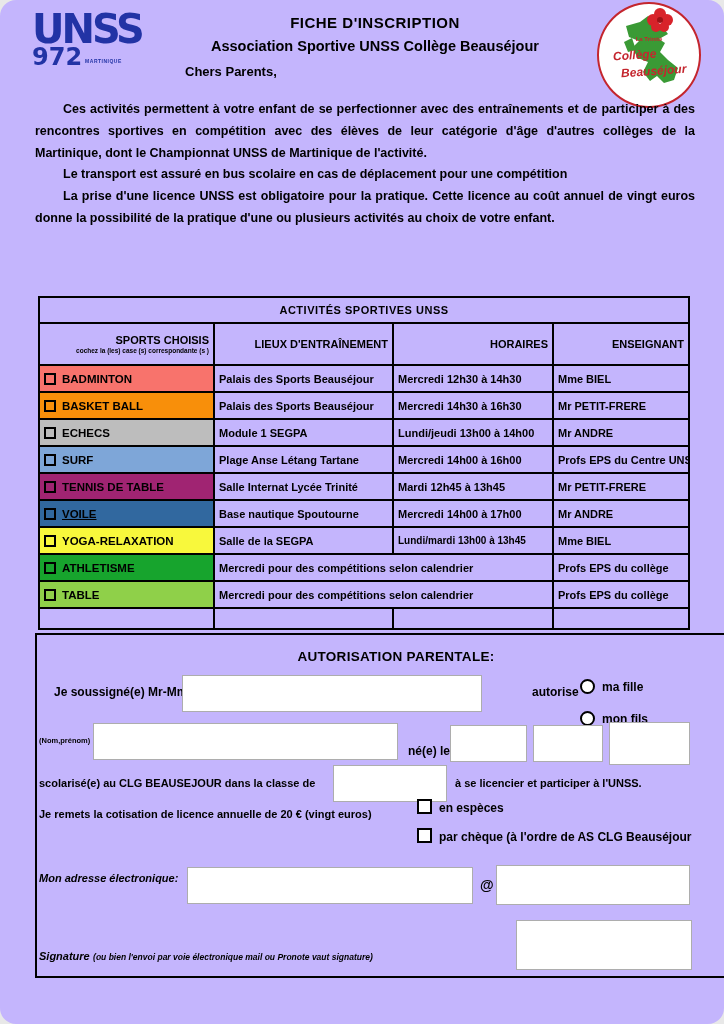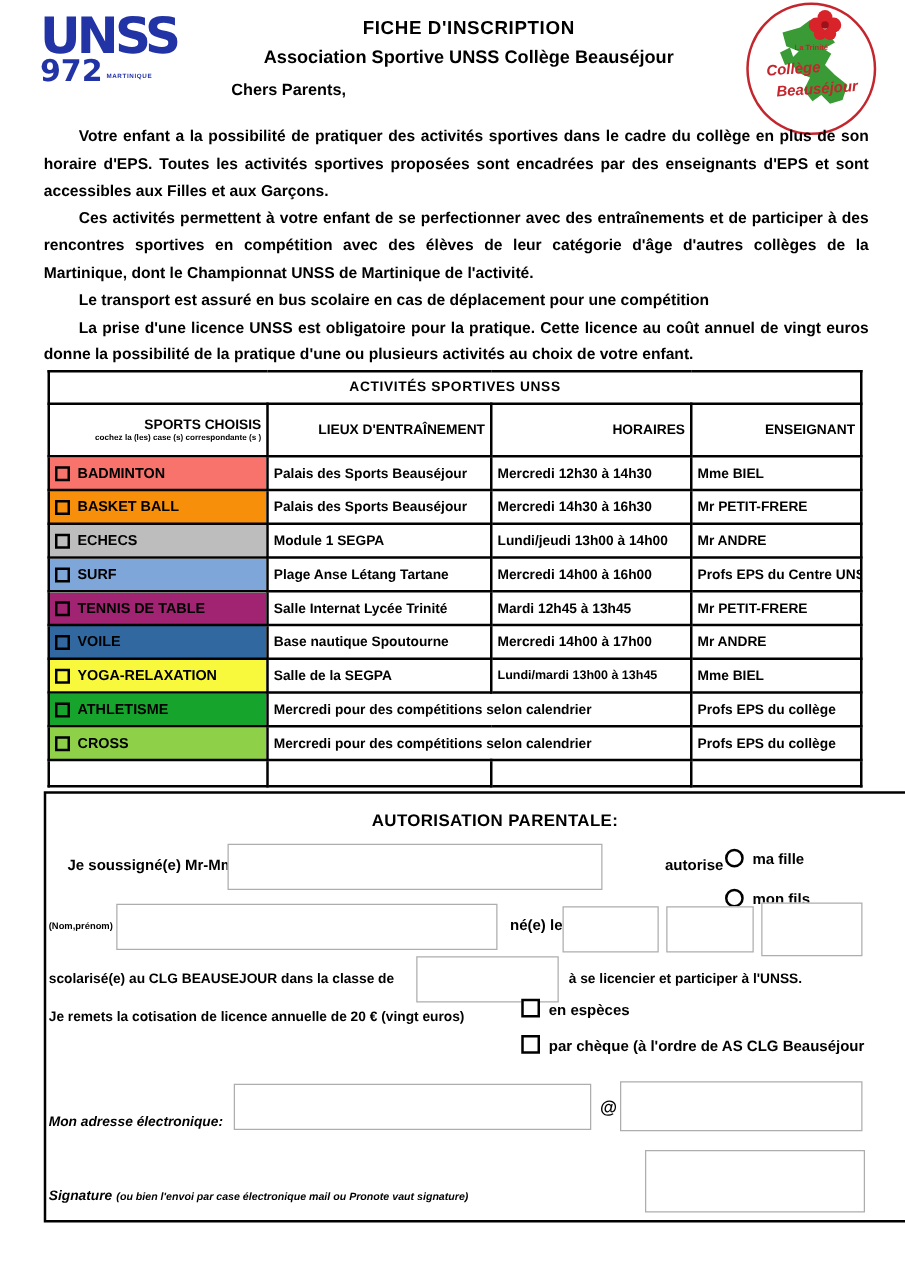--- a/index.html
+++ b/index.html
@@ -1,20 +1,20 @@
 <!DOCTYPE html>
 <html><head>
 <meta charset="utf-8">
 <style>
   * { box-sizing: border-box; margin: 0; padding: 0; }
   html,body { background:#e8e8e8; }
   .page {
-    position: relative; width: 724px; height: 1024px; background: #ffffff;
+    position: relative; width: 724px; height: 1024px; background: #c4b5fd;
     margin: 0 auto; font-family: "Liberation Sans", sans-serif; color: #000;
-    overflow: hidden; font-weight: bold;
+    overflow: hidden; font-weight: bold; border-radius: 16px;
   }
   
   .logo-unss { position:absolute; left:32px; top:10px; width:140px; color:#2233A5; }
   .logo-unss .acr { font-size:40px; font-weight:bold; letter-spacing:-3px; line-height:38px; font-family:"DejaVu Sans", sans-serif; }
   .logo-unss .sub { display:flex; align-items:flex-end; gap:3px; margin-top:-2px; }
   .logo-unss .dep { font-size:24px; font-weight:bold; line-height:22px; font-family:"DejaVu Sans", sans-serif;}
   .logo-unss .reg { font-size:5px; letter-spacing:.5px; margin-bottom:4px; }
   .title-block { position:absolute; left:100px; top:14px; width:550px; text-align:center; }
   .title-block .t1 { font-size:15px; letter-spacing:.5px; }
   .title-block .t2 { font-size:14.5px; margin-top:7px; }
@@ -88,21 +88,20 @@
         <circle cx="15" cy="13" r="3" fill="#9E1116"></circle>
     </svg>
     <div class="lc-l1">La Trinité</div>
     <div class="lc-l2">Collège</div>
     <div class="lc-l3">Beauséjour</div>
   </div>
 
   <div class="salutation">Chers Parents,</div>
 
   <div class="intro">
-    <p>Votre enfant a la possibilité de pratiquer des activités sportives dans le cadre du collège en plus de son horaire d'EPS. Toutes les activités sportives proposées sont encadrées par des enseignants d'EPS et sont accessibles aux Filles et aux Garçons.</p>
     <p>Ces activités permettent à votre enfant de se perfectionner avec des entraînements et de participer à des rencontres sportives en compétition avec des élèves de leur catégorie d'âge d'autres collèges de la Martinique, dont le Championnat UNSS de Martinique de l'activité.</p>
     <p>Le transport est assuré en bus scolaire en cas de déplacement pour une compétition</p>
     <p>La prise d'une licence UNSS est obligatoire pour la pratique. Cette licence au coût annuel de vingt euros donne la possibilité de la pratique d'une ou plusieurs activités au choix de votre enfant.</p>
   </div>
 
   <table class="acts">
     <colgroup>
         <col style="width:175px">
         <col style="width:179px">
         <col style="width:160px">
@@ -170,21 +169,21 @@
             <div class="in">
               <span class="cb"></span>
               <span class="lbl">TENNIS DE TABLE</span>
             </div>
           </td>
       <td>Salle Internat Lycée Trinité</td>
       <td>Mardi 12h45 à 13h45</td>
       <td>Mr PETIT-FRERE</td>
     </tr>
     <tr class="act">
-      <td class="sport" style="background-color: rgb(49, 104, 159);">
+      <td class="sport" style="background-color: rgb(49, 104, 159); text-decoration: underline;">
             <div class="in">
               <span class="cb"></span>
               <span class="lbl">VOILE</span>
             </div>
           </td>
       <td>Base nautique Spoutourne</td>
       <td>Mercredi 14h00 à 17h00</td>
       <td>Mr ANDRE</td>
     </tr>
     <tr class="act">
@@ -205,21 +204,21 @@
               <span class="lbl">ATHLETISME</span>
             </div>
           </td>
       <td colspan="2">Mercredi pour des compétitions selon calendrier</td>
       <td>Profs EPS du collège</td>
     </tr>
     <tr class="act">
       <td class="sport" style="background-color: rgb(143, 208, 73);">
             <div class="in">
               <span class="cb"></span>
-              <span class="lbl">CROSS</span>
+              <span class="lbl">TABLE</span>
             </div>
           </td>
       <td colspan="2">Mercredi pour des compétitions selon calendrier</td>
       <td>Profs EPS du collège</td>
     </tr>
     <tr class="tailrow">
       <td></td>
           <td></td>
           <td></td>
           <td></td>
@@ -233,40 +232,40 @@
     <span class="abs" style="left:17px; top:50px;">Je soussigné(e) Mr-Mme</span>
     <input type="text" class="tb" style="left: 145px; top: 40px; width: 300px; height: 37px;">
     <span class="abs" style="left:495px; top:50px;">autorise</span>
     <span class="radio abs" style="left:543px; top:44px;"></span>
     <span class="abs" style="left:565px; top:45px;">ma fille</span>
     <span class="radio abs" style="left:543px; top:76px;"></span>
     <span class="abs" style="left:565px; top:77px;">mon fils</span>
 
     <span class="abs tiny" style="left:2px; top:101px;">(Nom,prénom)</span>
     <input type="text" class="tb" style="left: 56px; top: 88px; width: 305px; height: 37px;">
-    <span class="abs" style="left:371px; top:98px;">né(e) le</span>
+    <span class="abs" style="left:371px; top:109px;">né(e) le</span>
     <input type="text" class="tb" style="left: 413px; top: 90px; width: 77px; height: 37px;">
     <input type="text" class="tb" style="left: 496px; top: 90px; width: 70px; height: 37px;">
     <input type="text" class="tb" style="left: 572px; top: 87px; width: 81px; height: 43px;">
 
     <span class="abs s115" style="left:2px; top:142px;">scolarisé(e) au CLG BEAUSEJOUR dans la classe de</span>
     <input type="text" class="tb" style="left: 296px; top: 130px; width: 114px; height: 37px;">
     <span class="abs s115" style="left:418px; top:142px;">à se licencier et participer à l'UNSS.</span>
 
     <span class="abs s11" style="left:2px; top:173px;">Je remets la cotisation de licence annuelle de 20 € (vingt euros)</span>
     <span class="bigcb abs" style="left:380px; top:164px;"></span>
     <span class="abs" style="left:402px; top:166px;">en espèces</span>
     <span class="bigcb abs" style="left:380px; top:193px;"></span>
     <span class="abs" style="left:402px; top:195px;">par chèque (à l'ordre de AS CLG Beauséjour</span>
 
-    <span class="abs s11" style="left:2px; top:257px; font-style:italic;">Mon adresse électronique:</span>
+    <span class="abs s11" style="left:2px; top:237px; font-style:italic;">Mon adresse électronique:</span>
     <input type="text" class="tb" style="left: 150px; top: 232px; width: 286px; height: 37px;">
     <span class="abs" style="left:443px; top:242px; font-size:14px;">@</span>
     <input type="text" class="tb" style="left: 459px; top: 230px; width: 194px; height: 40px;">
 
     <div class="sig-box"></div>
     <span class="abs" style="left:2px; top:314px;">
       <span class="sig-label">Signature</span>
-      <span class="sig-note">(ou bien l'envoi par case électronique mail ou Pronote vaut signature)</span>
+      <span class="sig-note">(ou bien l'envoi par voie électronique mail ou Pronote vaut signature)</span>
     </span>
   </div>
 
 </div>
 
 </body></html>

